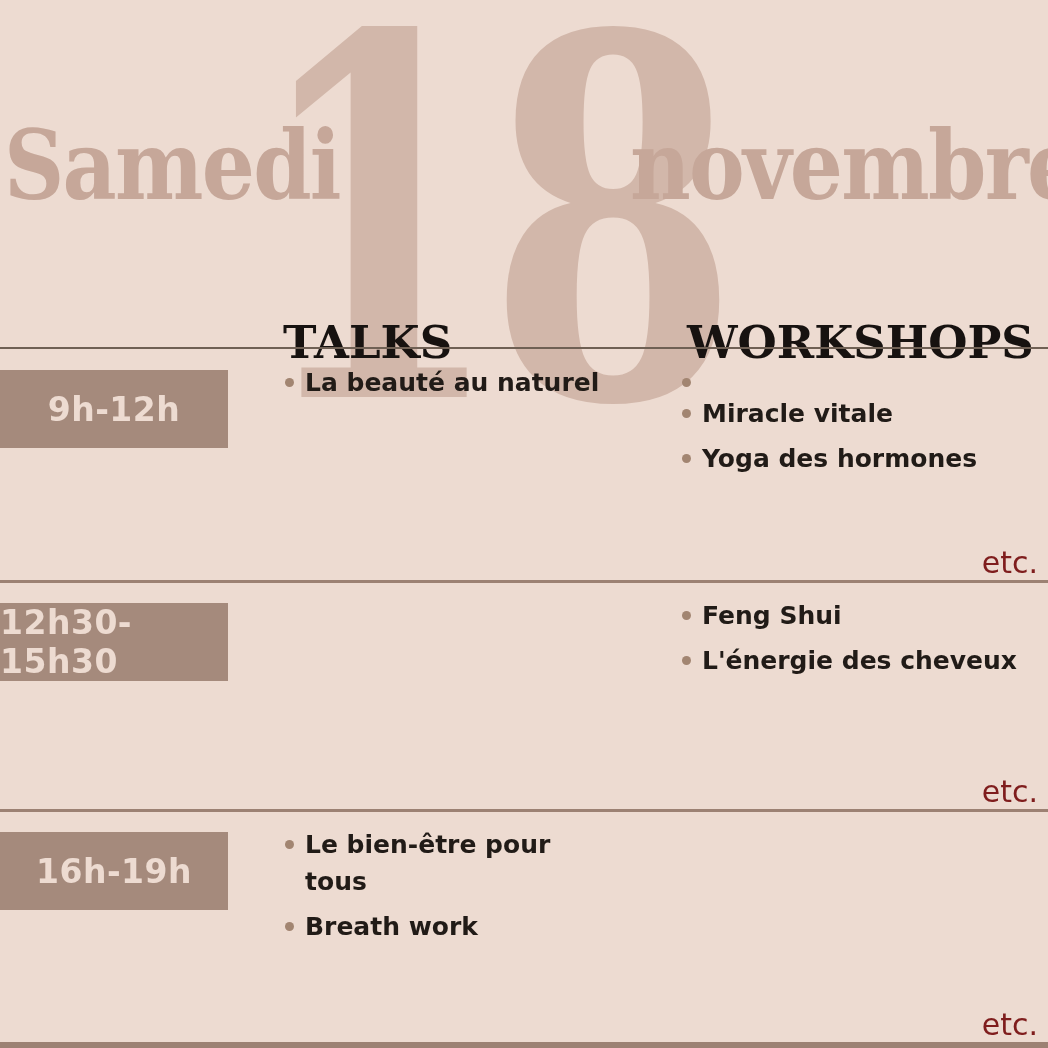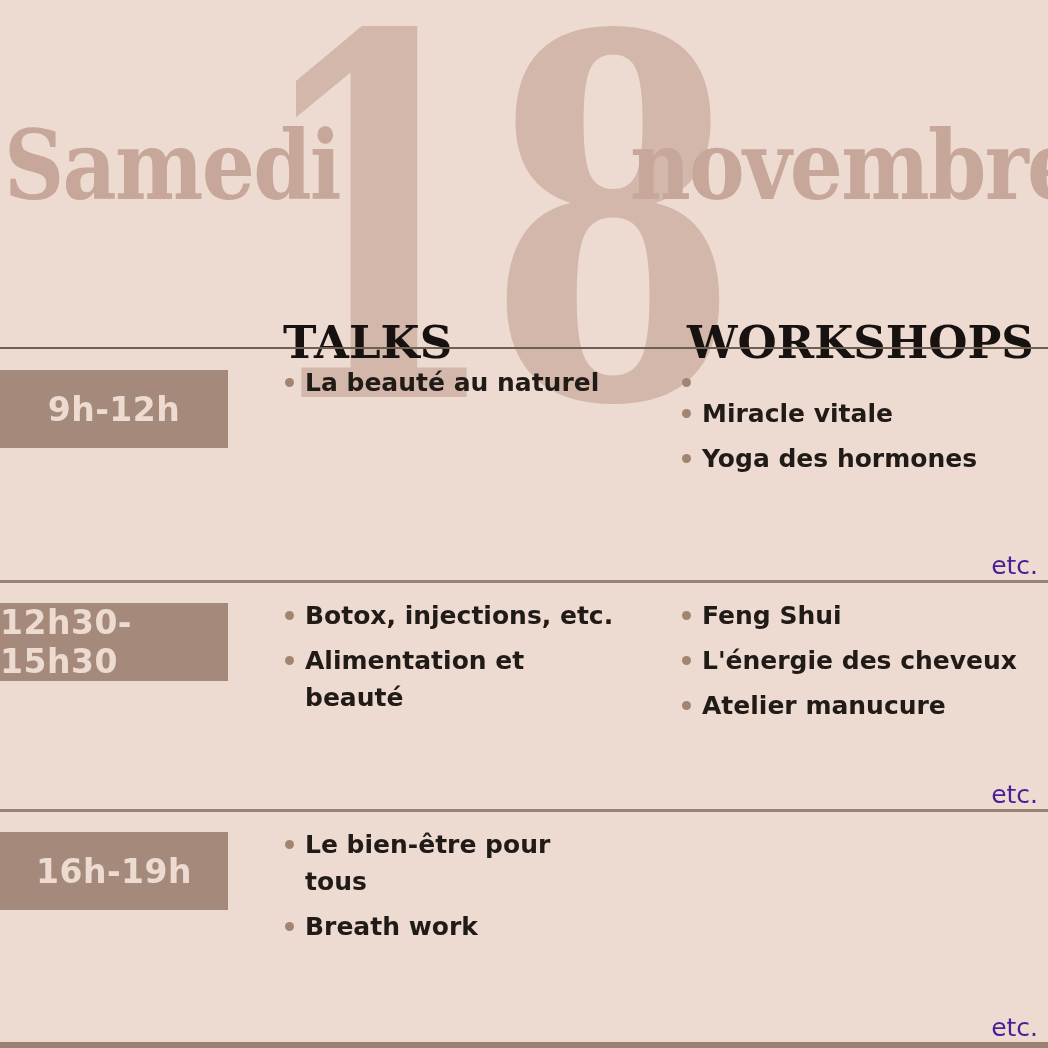--- a/index.html
+++ b/index.html
@@ -112,22 +112,22 @@
     flex: none;
     width: 9px; height: 9px;
     margin-top: 14px;
     border-radius: 50%;
     background: #A28571;
   }
 
   .etc-label {
     position: absolute;
     right: 10px; bottom: 2px;
-    font-size: 25px;
-    color: #4c1d95;
+    font-size: 30px;
+    color: #7f1d1d;
     line-height: 1;
   }
 </style>
 </head>
 <body>
 
 <div class="canvas">
 
   <div class="hero-text big-number">18</div>
   <div class="hero-text weekday">Samedi</div>
@@ -156,42 +156,28 @@
       <li>
         <span class="bullet"></span>
         <span>Yoga des hormones</span>
       </li>
     </ul>
     <div class="etc-label">etc.</div>
   </section>
 
   <section class="slot" id="slot-2">
     <div class="time-badge">12h30-15h30</div>
-    <ul class="items talks-list">
-      <li>
-        <span class="bullet"></span>
-        <span>Botox, injections, etc.</span>
-      </li>
-      <li>
-        <span class="bullet"></span>
-        <span>Alimentation et beauté</span>
-      </li>
-    </ul>
     <ul class="items workshops-list">
       <li>
         <span class="bullet"></span>
         <span>Feng Shui</span>
       </li>
       <li>
         <span class="bullet"></span>
         <span>L'énergie des cheveux</span>
-      </li>
-      <li>
-        <span class="bullet"></span>
-        <span>Atelier manucure</span>
       </li>
     </ul>
     <div class="etc-label">etc.</div>
   </section>
 
   <section class="slot" id="slot-3">
     <div class="time-badge">16h-19h</div>
     <ul class="items talks-list">
       <li>
         <span class="bullet"></span>

